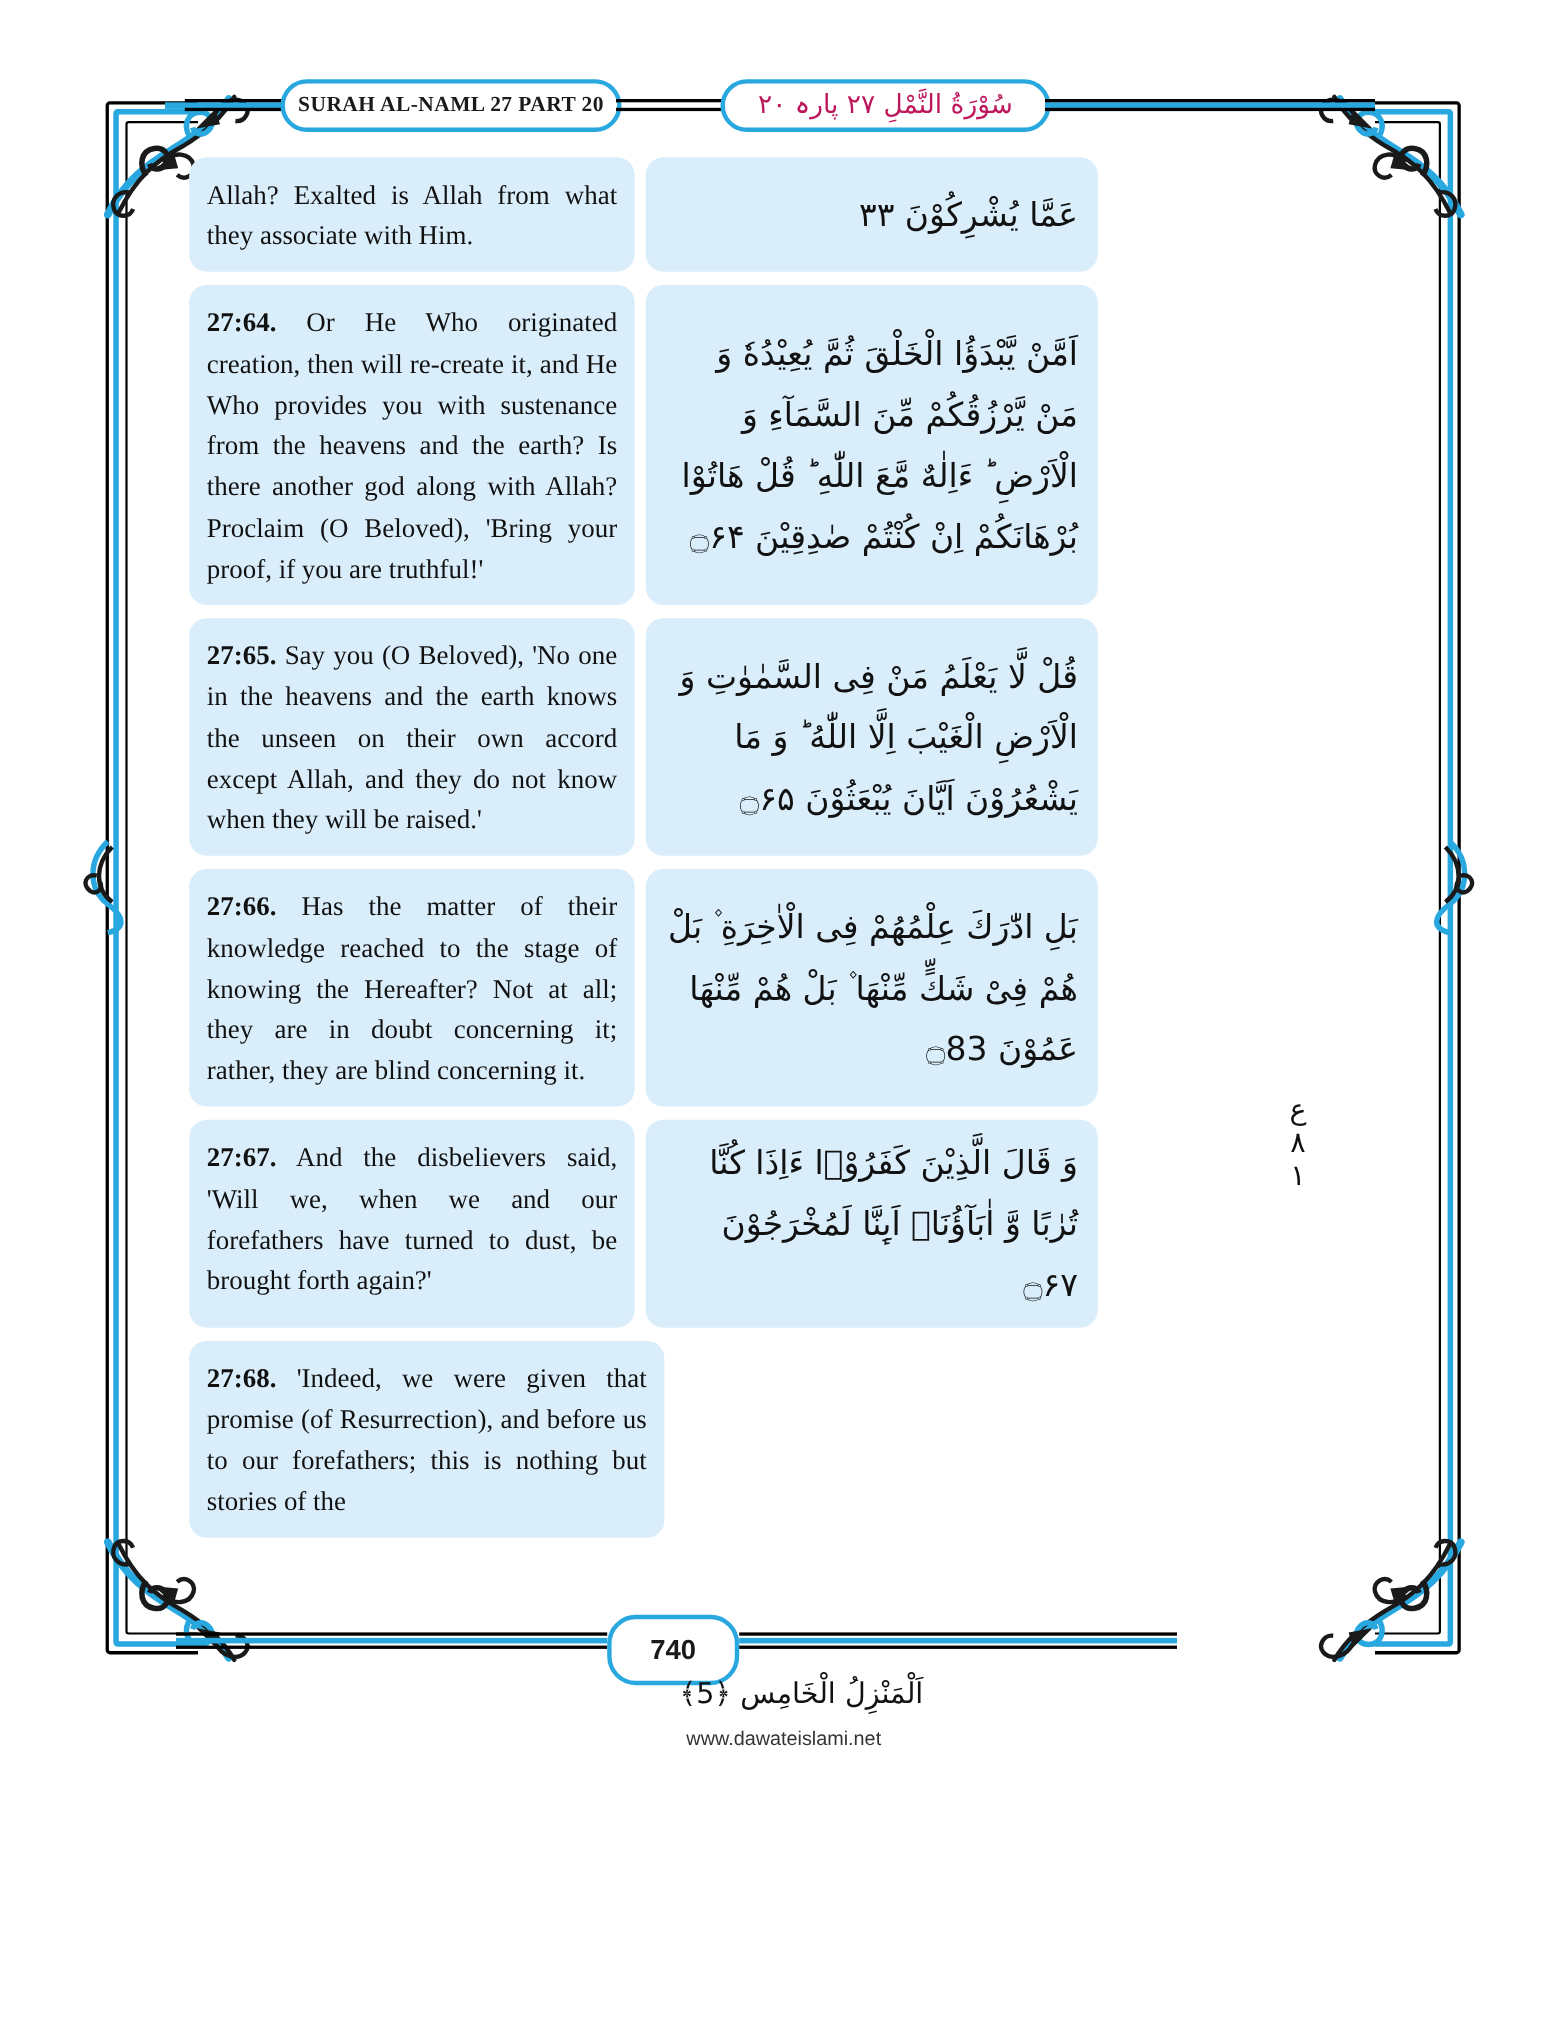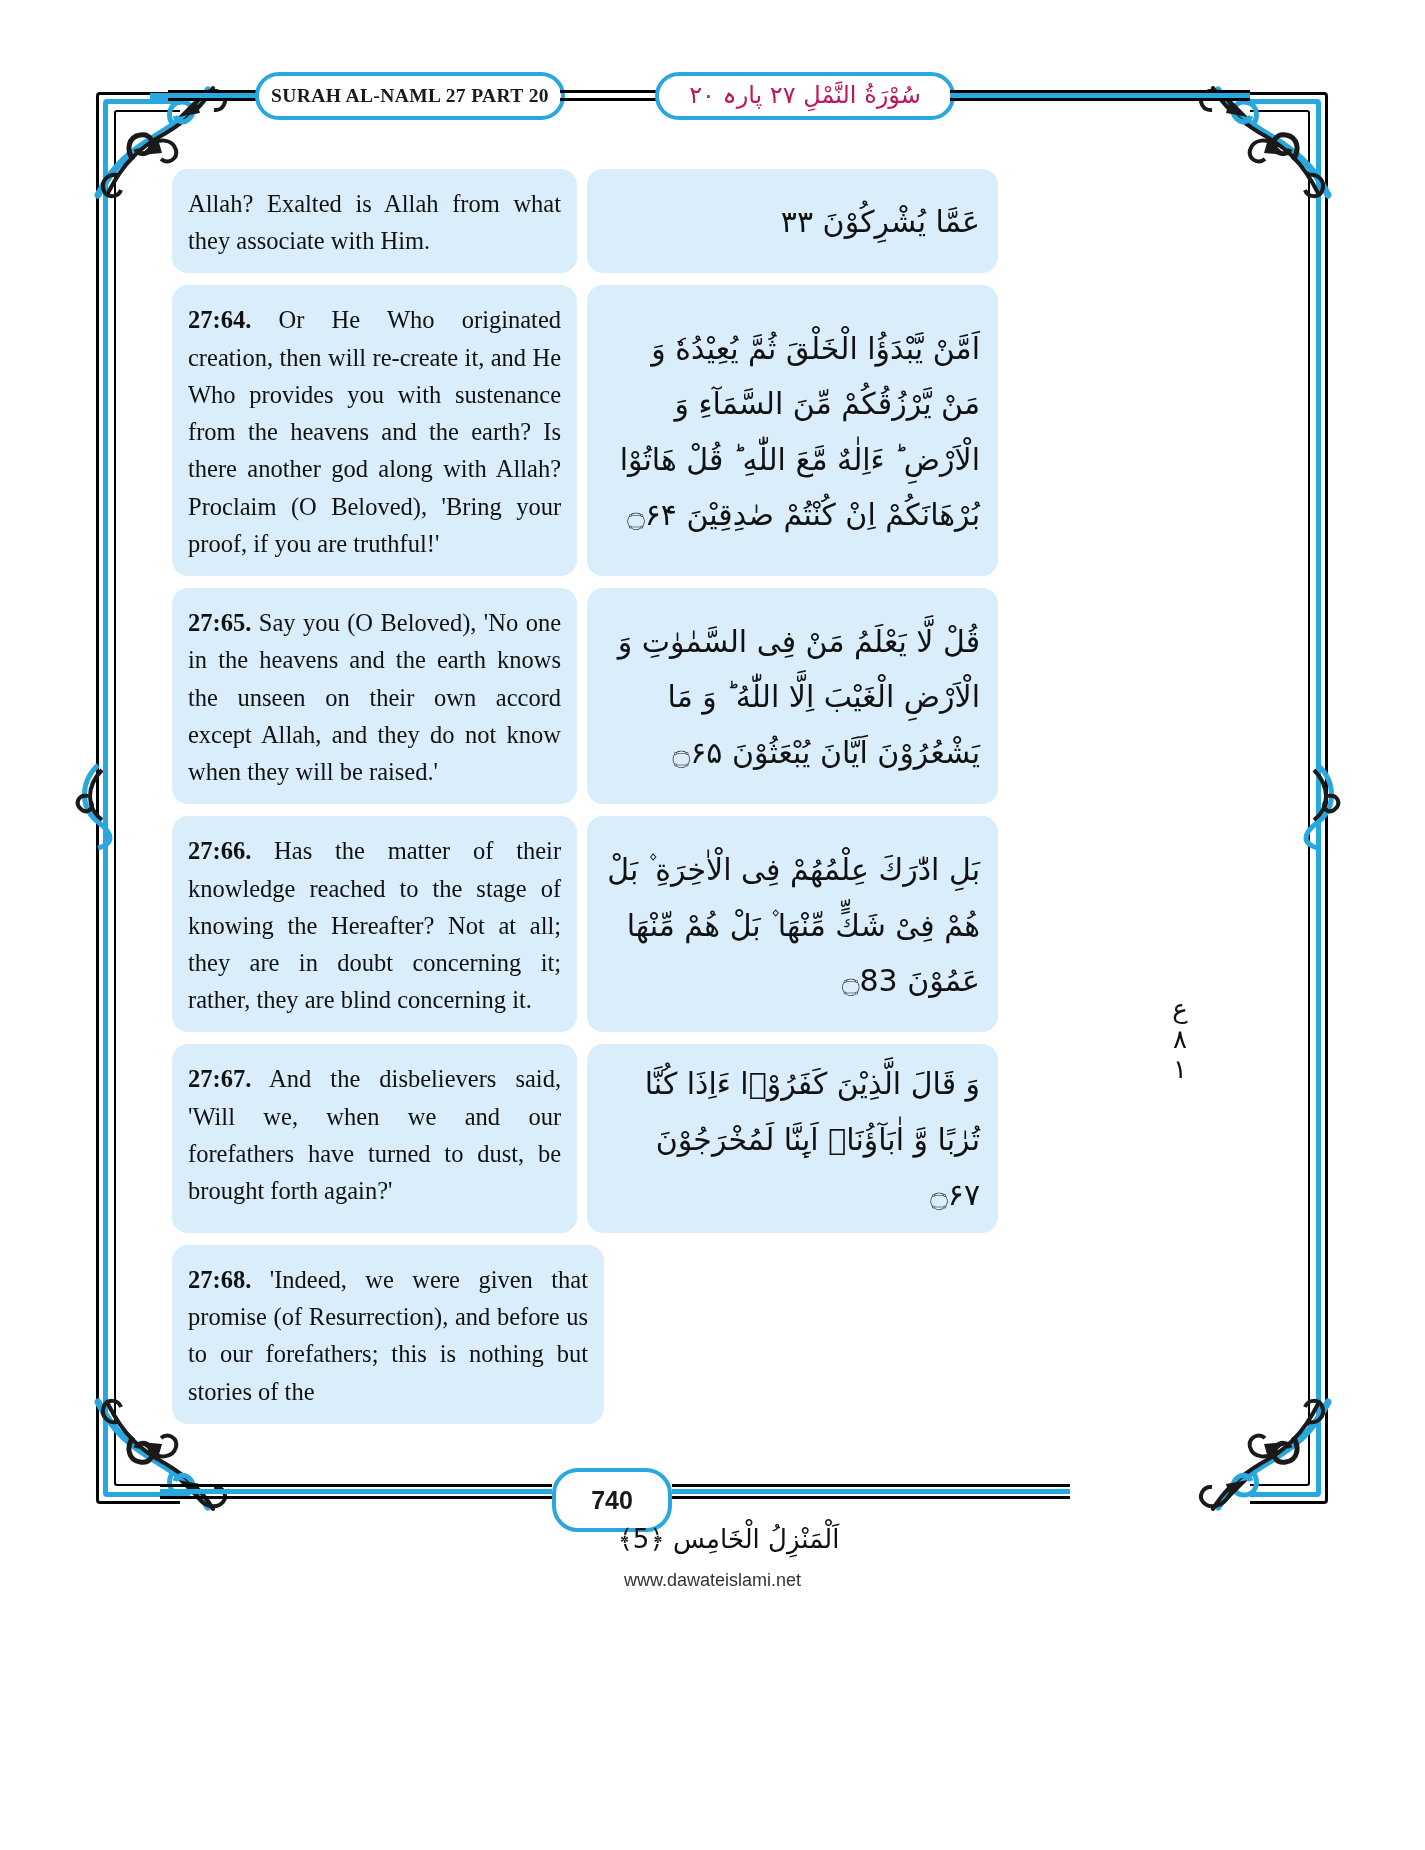--- a/index.html
+++ b/index.html
@@ -211,21 +211,20 @@
     font-size: 18px;
     color: #333;
   }
 
   
   .content {
     position: absolute;
     left: 172px;
     top: 143px;
     width: 826px;
-    margin-top: 26px;
   }
   .vrow {
     display: flex;
     gap: 10px;
     margin-bottom: 12px;
     align-items: stretch;
   }
   .cell {
     background: #d9edfa;
     border-radius: 16px;

